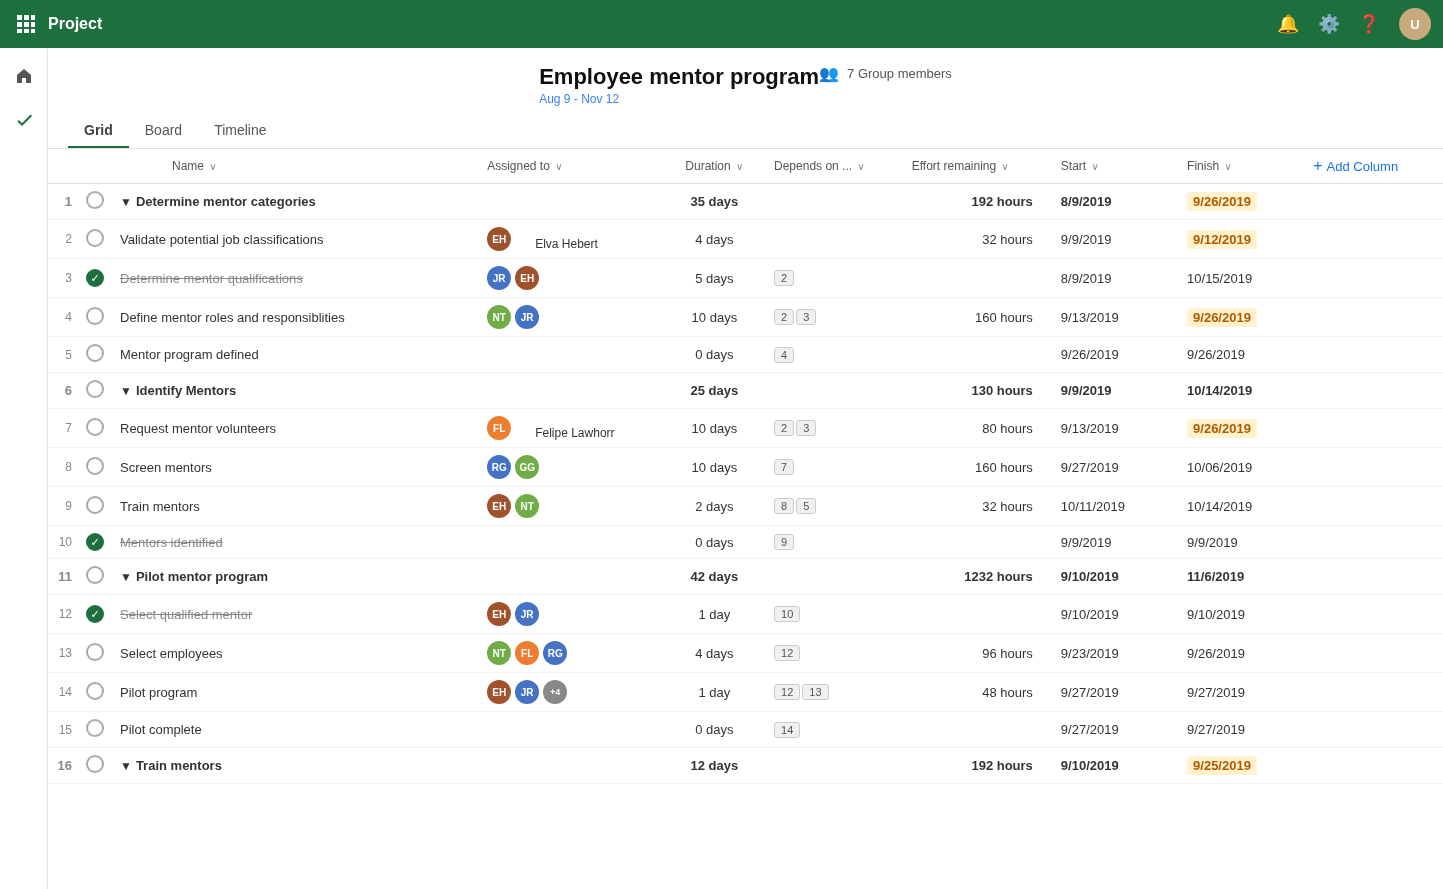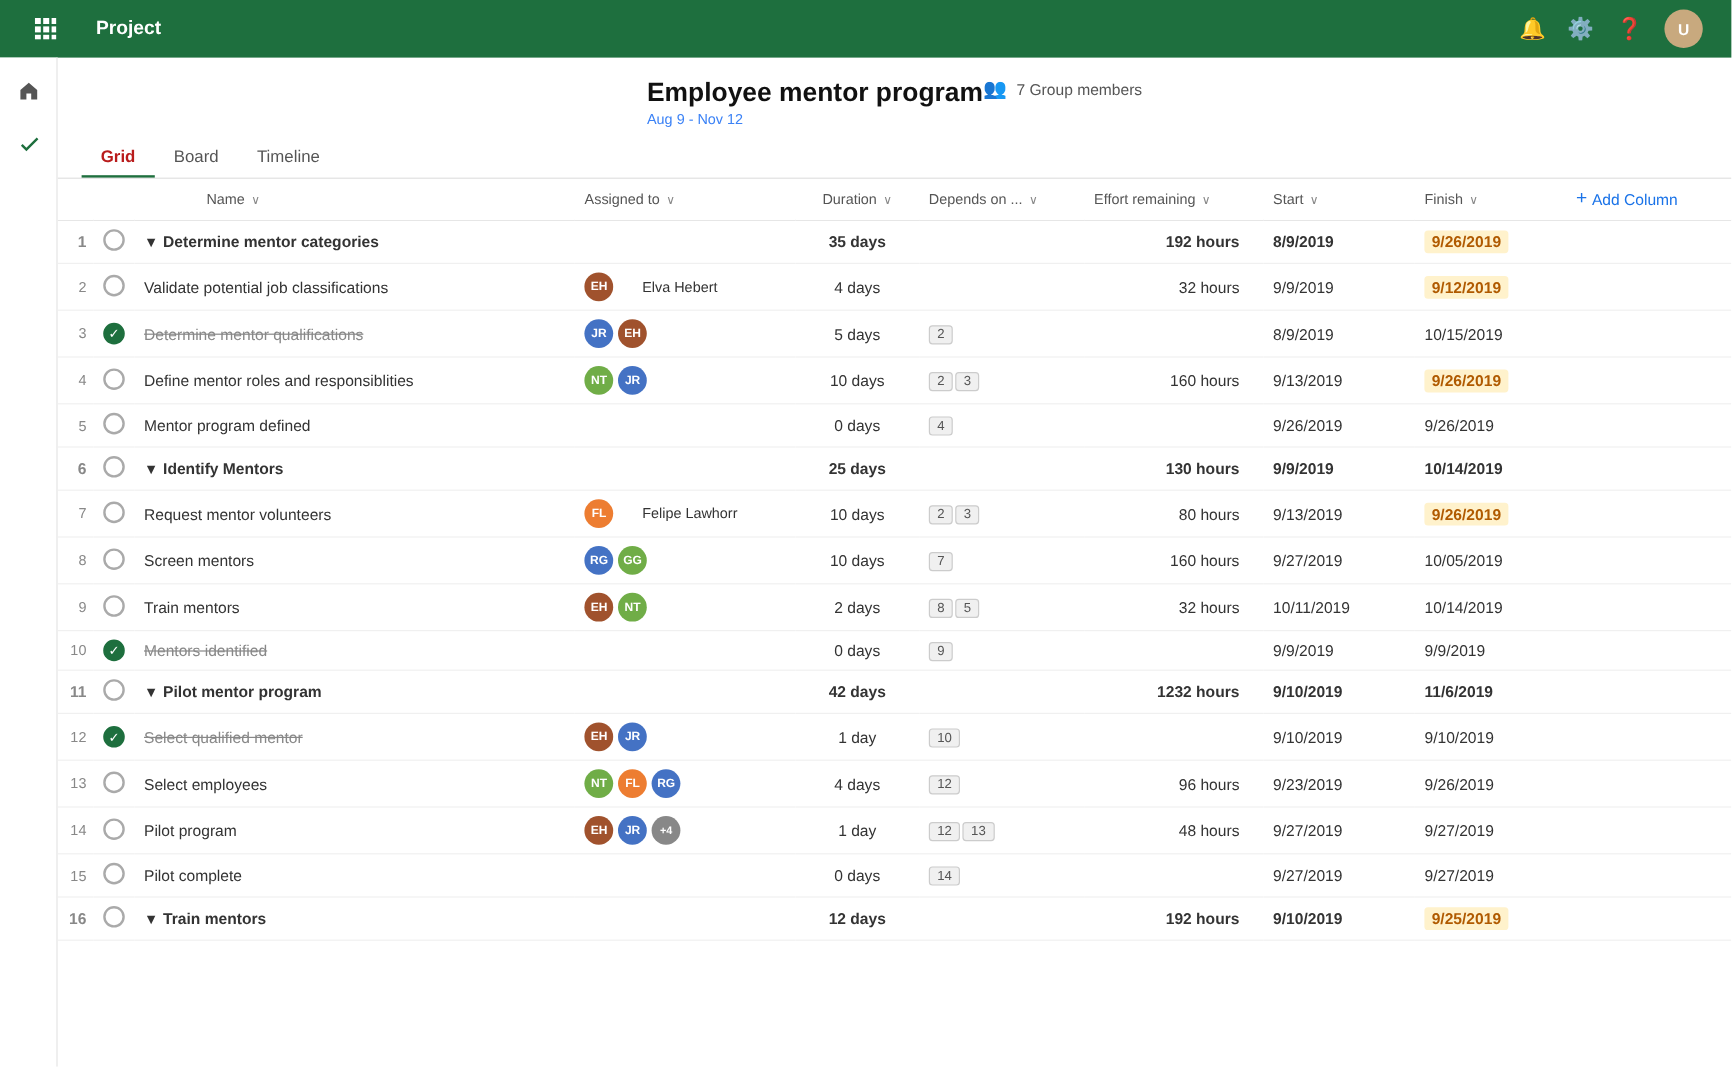--- a/index.html
+++ b/index.html
@@ -4,23 +4,23 @@
   <style>
     * { box-sizing: border-box; margin: 0; padding: 0; }
     body { font-family: 'Segoe UI', sans-serif; font-size: 13px; background: #fff; color: #333; overflow: hidden; height: 889px; width: 1443px; }
 
     
     .top-nav {
       background: #1e6f3e;
       height: 48px;
       display: flex;
       align-items: center;
-      padding: 0 24px;
+      padding: 0 12px;
       color: #fff;
-      gap: 28px;
+      gap: 8px;
     }
     .top-nav-waffle { width: 28px; height: 28px; display: flex; align-items: center; justify-content: center; cursor: pointer; }
     .top-nav-title { font-size: 16px; font-weight: 600; flex: 1; }
     .top-nav-icons { display: flex; gap: 18px; align-items: center; }
     .top-nav-icon { font-size: 18px; cursor: pointer; color: #fff; }
 
     
     .layout { display: flex; height: calc(889px - 48px); }
     .sidebar { width: 48px; background: #fff; border-right: 1px solid #e5e5e5; display: flex; flex-direction: column; align-items: center; padding-top: 8px; gap: 4px; }
     .sidebar-icon { width: 40px; height: 40px; display: flex; align-items: center; justify-content: center; border-radius: 4px; cursor: pointer; color: #555; font-size: 18px; }
@@ -31,21 +31,21 @@
 
     
     .project-header { padding: 16px 20px 0 20px; display: flex; align-items: flex-start; justify-content: center; }
     .project-title { font-size: 22px; font-weight: 700; color: #111; }
     .project-dates { font-size: 12px; color: #3b82f6; margin-top: 2px; }
     .project-header-right { display: flex; align-items: center; gap: 8px; color: #555; font-size: 13px; }
 
     
     .tabs { display: flex; padding: 8px 20px 0; gap: 0; align-items: flex-end; position: relative; }
     .tab { padding: 8px 16px; cursor: pointer; font-size: 14px; color: #555; border-bottom: 2px solid transparent; }
-    .tab.active { color: #b91c1c; border-bottom: 2px solid #1e6f3e; font-weight: 600; }
+    .tab.active { color: #404040; border-bottom: 2px solid #1e6f3e; font-weight: 600; }
 
     
     .table-container { flex: 1; overflow-y: auto; overflow-x: hidden; }
     table { width: 100%; border-collapse: collapse; }
     thead th {
       position: sticky; top: 0; background: #fff; z-index: 10;
       padding: 8px 8px; text-align: left; font-weight: 500; color: #555;
       border-bottom: 1px solid #e0e0e0; font-size: 12px; white-space: nowrap;
     }
     thead th.col-name { min-width: 320px; padding-left: 60px; }
@@ -68,21 +68,21 @@
     td.col-effort { text-align: right; padding-right: 20px; }
 
     .check-circle { width: 18px; height: 18px; border-radius: 50%; border: 2px solid #aaa; display: inline-block; }
     .check-circle.done { background: #1e6f3e; border-color: #1e6f3e; display: inline-flex; align-items: center; justify-content: center; color: #fff; font-size: 11px; }
 
     .group-row td { font-weight: 700; font-size: 13px; }
     .group-chevron { margin-right: 4px; font-size: 12px; }
     .strikethrough { text-decoration: line-through; color: #888; }
 
     .avatar { width: 24px; height: 24px; border-radius: 50%; display: inline-flex; align-items: center; justify-content: center; font-size: 10px; font-weight: 700; color: #fff; margin-right: 2px; }
-    .avatars { display: flex; align-items: center; gap: 2px; }
+    .avatars { display: flex; align-items: flex-end; gap: 2px; }
     .avatar-name { margin-left: 20px; font-size: 12px; }
 
     .dep-badge { background: #f0f0f0; border: 1px solid #ccc; border-radius: 3px; padding: 1px 6px; font-size: 11px; color: #555; margin-right: 2px; display: inline-block; }
 
     .highlight-yellow { background: #fff2cc; color: #b05a00; font-weight: 600; border-radius: 3px; padding: 2px 6px; }
 
     .add-col { color: #1a73e8; cursor: pointer; font-size: 13px; display: flex; align-items: center; gap: 4px; }
     .plus-icon { font-size: 16px; }
   </style>
 </head>
@@ -279,21 +279,21 @@
     <td>
                 <div class="avatars">
                   <span class="avatar" style="background:#4472c4;">RG</span>
                   <span class="avatar" style="background:#70ad47;">GG</span>
                 </div>
               </td>
     <td class="col-duration">10 days</td>
     <td><span class="dep-badge">7</span></td>
     <td class="col-effort"><span>160 hours</span></td>
     <td><span>9/27/2019</span></td>
-    <td><span>10/05/2019</span></td>
+    <td><span>10/06/2019</span></td>
     <td></td>
   </tr>
             <tr>
     <td class="col-row-num">9</td>
     <td class="col-check"><span class="check-circle"></span></td>
     <td class="col-name-cell"><span>Train mentors</span></td>
     <td>
                 <div class="avatars">
                   <span class="avatar" style="background:#a0522d;">EH</span>
                   <span class="avatar" style="background:#70ad47;">NT</span>

